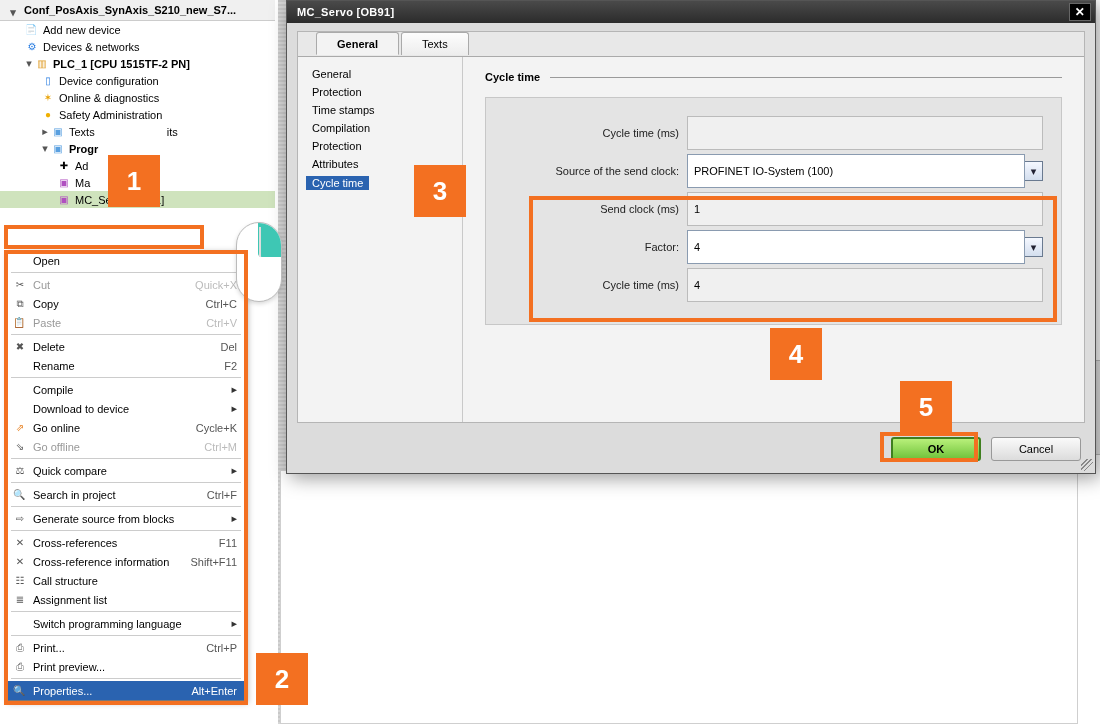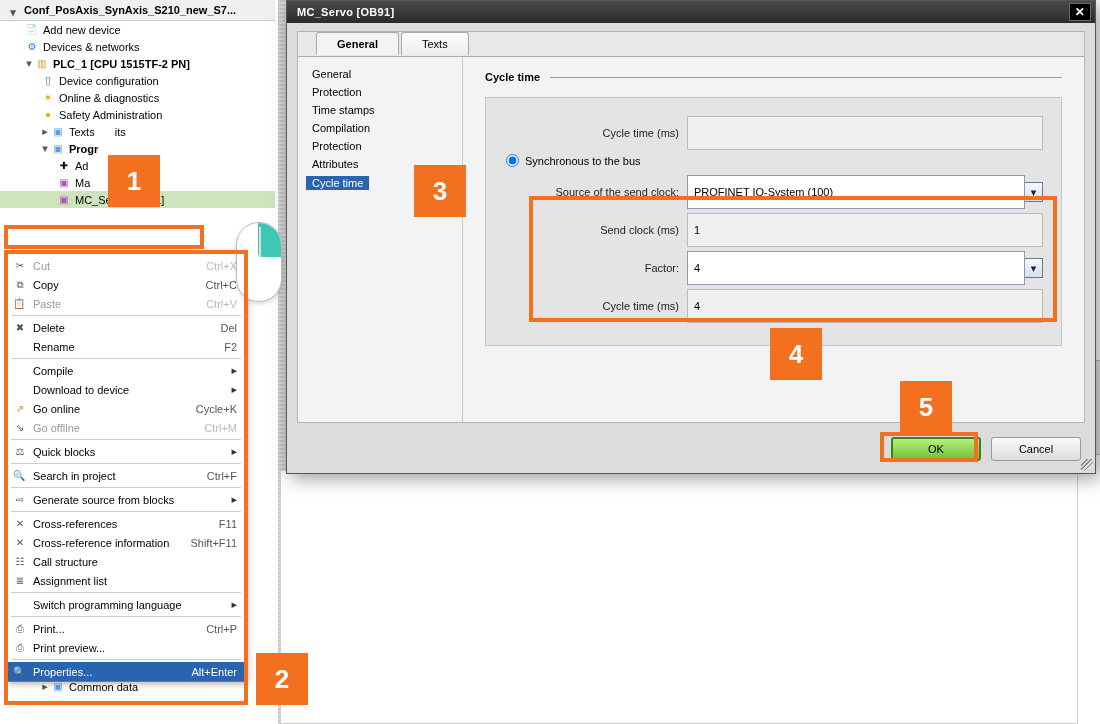--- a/index.html
+++ b/index.html
@@ -61,21 +61,21 @@
 .form { background:#e4e4e4; border:1px solid #c7c7c7; padding:14px 18px 18px; }
 .radio-row{display:flex;align-items:center;margin:4px 0 8px 2px}
 .radio-row input{margin-right:6px}
 .field { display:flex; align-items:center; margin:4px 0;justify-content:space-between; }
 .field label{ width:175px; text-align:right; margin-right:8px; color:#222;}
 .field .val { flex:1; height:20px; border:1px solid #8a9bb0; background:#fff; padding:16px 6px; display:flex; align-items:center;}
 .field .val.ro{ background:#f0f0f0; border-color:#bbb;}
 .field .dd { width:18px; height:20px; border:1px solid #6a7a90; border-left:none; background:linear-gradient(#f5f8ff,#d3deee); display:flex; align-items:center; justify-content:center; color:#223;}
 .btnbar{position:absolute;right:14px;bottom:12px;display:flex;gap:10px}
 .btn{width:90px;height:24px;border:1px solid #6b8a5a;border-radius:3px;display:flex;align-items:center;justify-content:center;cursor:pointer}
-.btn.ok{background:linear-gradient(#b8f07a,#6fc23a);font-weight:normal;border:2px solid #3f7f1f}
+.btn.ok{background:linear-gradient(#b8f07a,#6fc23a);font-weight:bold;border:2px solid #3f7f1f}
 .btn.cancel{background:linear-gradient(#fafafa,#dcdcdc);border-color:#999}
 
 
 .grip{position:absolute;right:2px;bottom:2px;width:12px;height:12px;background:
  linear-gradient(135deg,transparent 0 4px,#888 4px 5px,transparent 5px 7px,#888 7px 8px,transparent 8px 10px,#888 10px 11px,transparent 11px);}
 
 
 .side-tab{position:absolute;right:0;top:360px;width:20px;height:95px;background:#e5e5e5;border:1px solid #bbb;border-right:none;writing-mode:vertical-rl;text-align:center;display:flex;align-items:center;justify-content:center;color:#666;font-size:10px;border-radius:4px 0 0 4px;z-index:2}
 
 
@@ -114,21 +114,21 @@
       <span class="label">Online &amp; diagnostics</span>
     </div>
   <div class="tree-row ind2">
       <span class="ico" style="color:#f0b000">●</span>
       <span class="label">Safety Administration</span>
     </div>
   <div class="tree-row ind2">
       <span class="arrow">▸</span>
       <span class="ico" style="color:#5aa0e0">▣</span>
       <span class="label">Texts</span>
-      <span style="margin-left:20px">its</span>
+      <span style="margin-left:72px">its</span>
     </div>
   <div class="tree-row ind2 bold">
       <span class="arrow">▾</span>
       <span class="ico" style="color:#5aa0e0">▣</span>
       <span class="label">Progr</span>
     </div>
   <div class="tree-row ind3">
       <span class="ico">✚</span>
       <span class="label">Ad</span>
       <span style="margin-left:58px">k</span>
@@ -143,25 +143,28 @@
     </div>
   <div style="height:470px"></div>
   <div class="tree-row ind2">
       <span class="arrow">▸</span>
       <span class="ico" style="color:#5aa0e0">▣</span>
       <span class="label">Common data</span>
     </div>
 </div>
 
 <div class="ctx">
+  <div class="ctx-row">
+      <span>Open</span>
+    </div>
   <div class="ctx-sep"></div>
   <div class="ctx-row disabled">
       <span class="mi">✂</span>
       <span>Cut</span>
-      <span class="sc">Ctrl+X</span>
+      <span class="sc">Quick+X</span>
     </div>
   <div class="ctx-row">
       <span class="mi">⧉</span>
       <span>Copy</span>
       <span class="sc">Ctrl+C</span>
     </div>
   <div class="ctx-row disabled">
       <span class="mi">📋</span>
       <span>Paste</span>
       <span class="sc">Ctrl+V</span>
@@ -191,21 +194,21 @@
       <span class="sc">Cycle+K</span>
     </div>
   <div class="ctx-row disabled">
       <span class="mi">⇘</span>
       <span>Go offline</span>
       <span class="sc">Ctrl+M</span>
     </div>
   <div class="ctx-sep"></div>
   <div class="ctx-row">
       <span class="mi">⚖</span>
-      <span>Quick blocks</span>
+      <span>Quick compare</span>
       <span class="sub">▸</span>
     </div>
   <div class="ctx-sep"></div>
   <div class="ctx-row">
       <span class="mi">🔍</span>
       <span>Search in project</span>
       <span class="sc">Ctrl+F</span>
     </div>
   <div class="ctx-sep"></div>
   <div class="ctx-row">
@@ -282,24 +285,20 @@
       <div class="pane">
         <div class="section-title">
             <span class="t">Cycle time</span>
             <span class="line"></span>
           </div>
         <div class="form">
           <div class="field">
             <label>Cycle time (ms)</label>
             <div class="val ro"></div>
           </div>
-          <div class="radio-row">
-            <input type="radio" name="mode" checked="" style="">
-            <span>Synchronous to the bus</span>
-          </div>
           <div class="field">
             <label>Source of the send clock:</label>
             <div class="val">
                 <span>PROFINET IO-System (100)</span>
               </div>
             <div class="dd">▾</div>
           </div>
           <div class="field">
             <label>Send clock (ms)</label>
             <div class="val ro">

